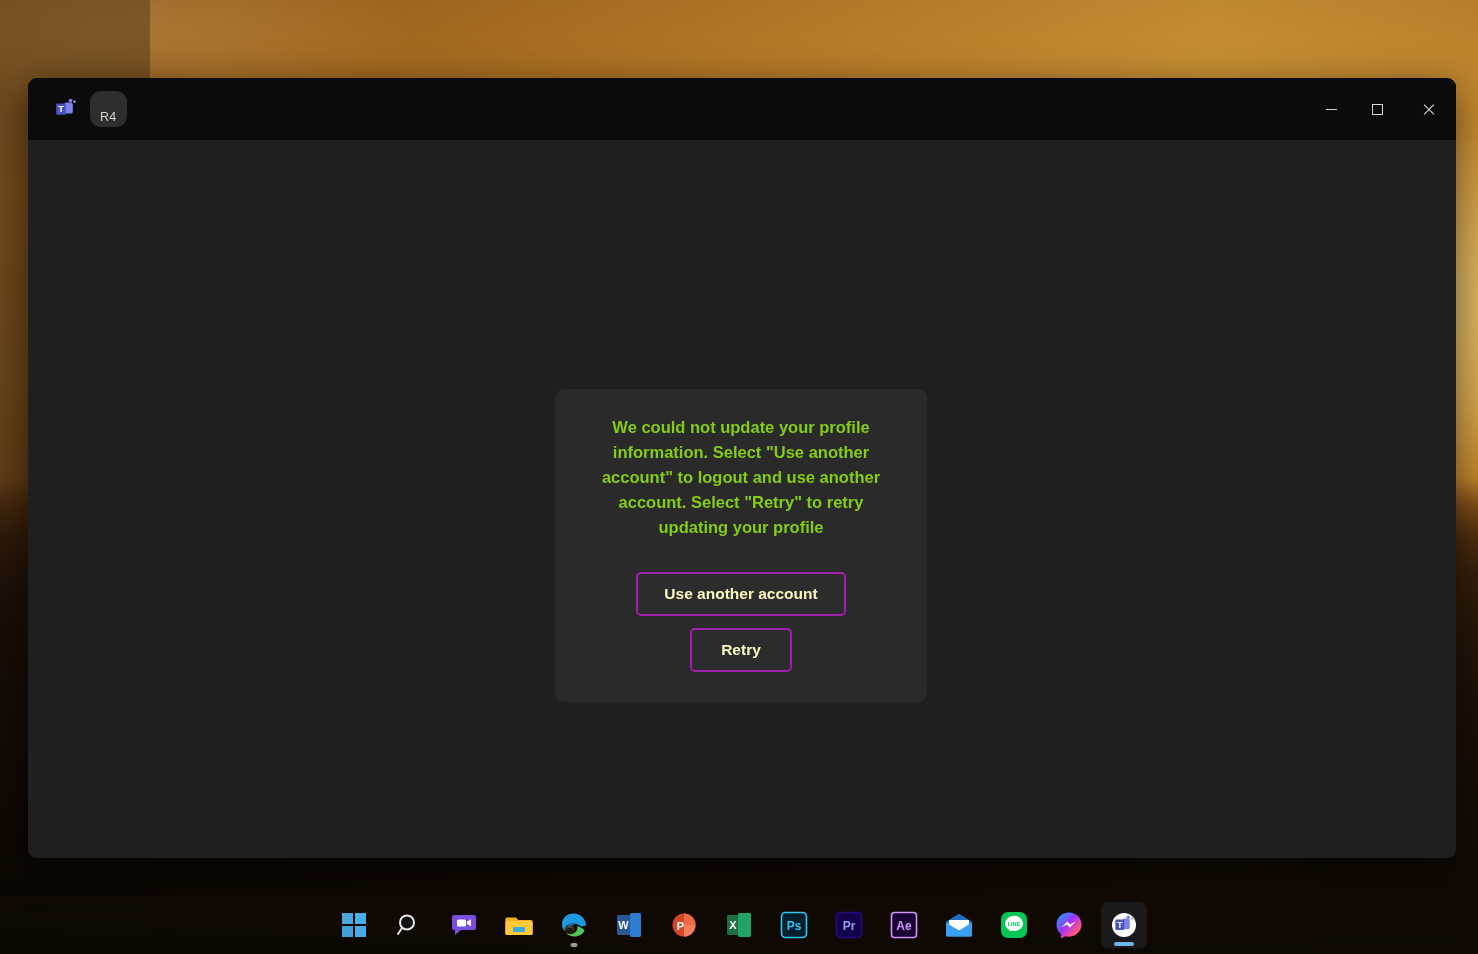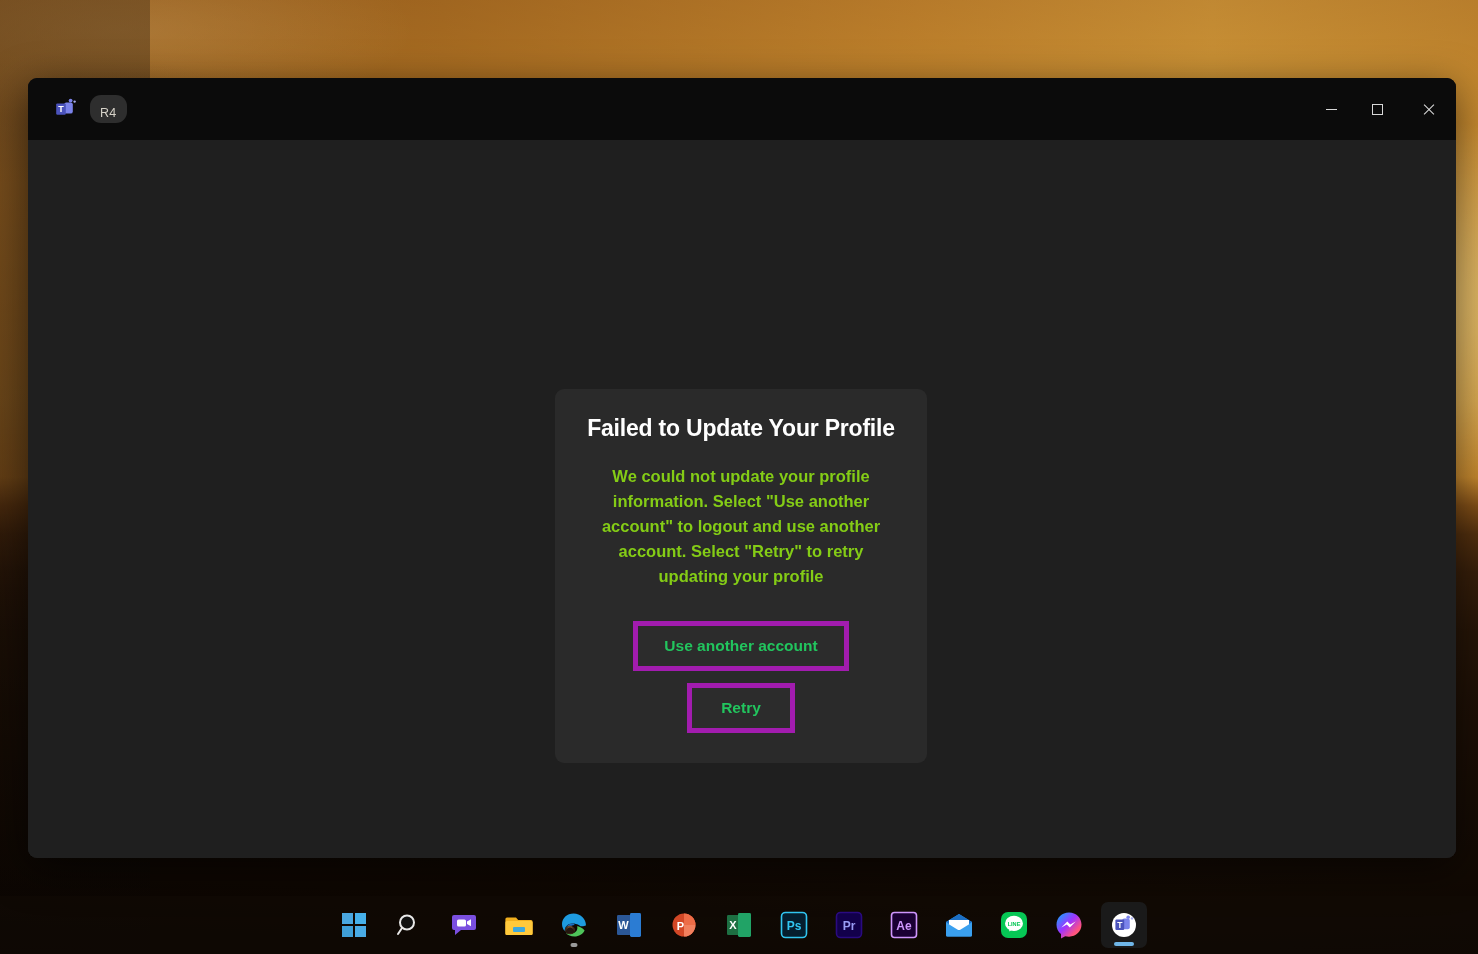--- a/index.html
+++ b/index.html
@@ -71,21 +71,21 @@
   }
   .tb-left { display:flex; align-items:center; gap:12px; }
 
   .teams-logo { width:24px; height:24px; position:relative; display:block; }
 
   .badge-pill {
     background:#2e2e2e;
     color:#d6d2c8;
     font-size:12.5px;
     font-weight:400;
-    padding:12px 10px 4px 10px;
+    padding:20px 10px 4px 10px;
     border-radius:11px;
     letter-spacing:.3px;
     line-height:1;
   }
 
   .caption-group {
     position:absolute; right:0; top:0; height:62px;
     display:flex; align-items:stretch;
   }
   .cap-btn {
@@ -135,23 +135,23 @@
     line-height:25px;
     color:#84cc16;
     font-weight:700;
     padding:0 6px;
     margin-bottom:32px;
   }
   .dlg-btn {
     display:block;
     margin:0 auto;
     background:#2c2c2c;
-    color:#22c55e;
-    border:5px solid #a21caf;
-    border-radius:0;
+    color:#fef9c3;
+    border:2px solid #a21caf;
+    border-radius:5px;
     font-family:"Liberation Sans", sans-serif;
     font-size:15.5px;
     font-weight:bold;
     cursor:default;
   }
   #btn-use-another { padding:11px 26px; margin-bottom:12px; }
   #btn-retry { padding:11px 29px; }
 
   
   #taskbar {
@@ -212,21 +212,20 @@
         </button>
         <button class="cap-btn">
           <span class="cap-glyph cap-close"></span>
         </button>
       </div>
     </div>
 
     <div id="window-body">
 
       <div id="dialog-card">
-        <div id="dialog-title">Failed to Update Your Profile</div>
         <div id="dialog-message">We could not update your profile information. Select "Use another account" to logout and use another account. Select "Retry" to retry updating your profile</div>
         <button class="dlg-btn" id="btn-use-another">Use another account</button>
         <button class="dlg-btn" id="btn-retry">Retry</button>
       </div>
 
     </div>
   </div>
 
   <div id="taskbar">
 

